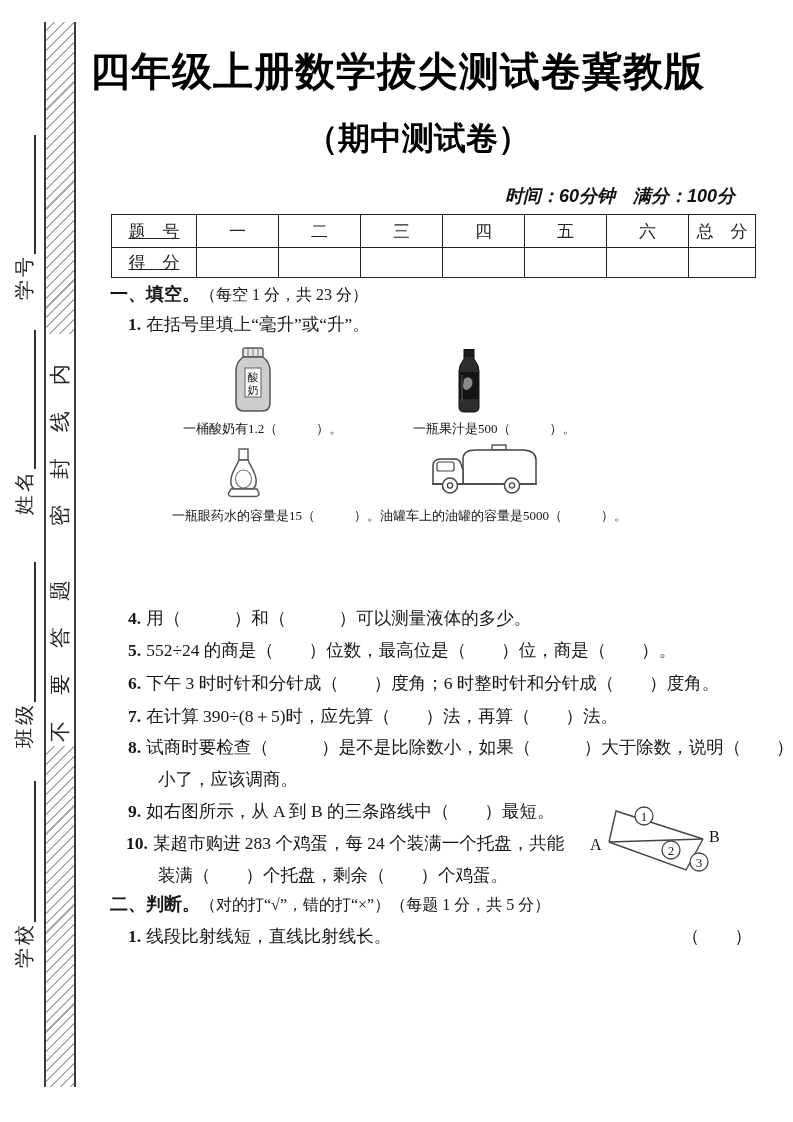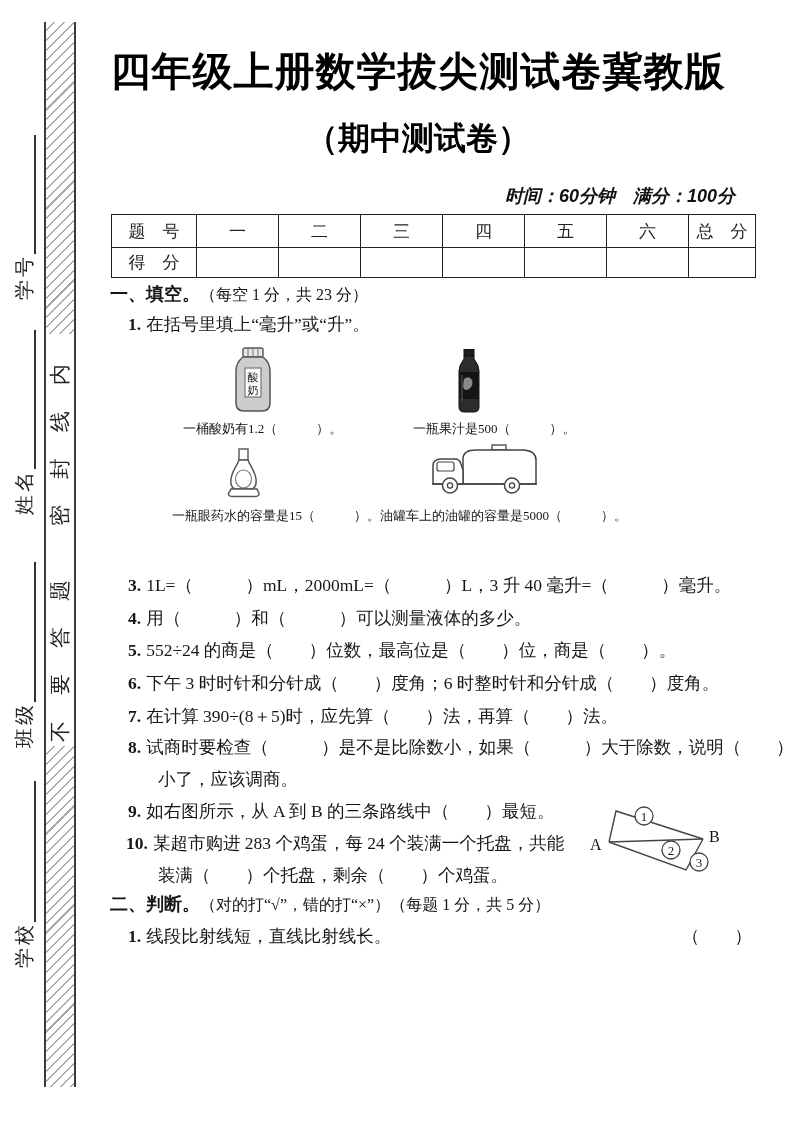--- a/index.html
+++ b/index.html
@@ -18,34 +18,34 @@
     transform-origin:0 0;transform:rotate(-90deg) translateX(-412px);
     display:flex;justify-content:space-between;align-items:center;
     padding:0 4px;box-sizing:border-box;
     font-size:21px;letter-spacing:26px;color:#222;white-space:nowrap;}
   .mfield{position:absolute;left:10px;height:30px;transform-origin:0 0;
     transform:rotate(-90deg) translateX(-100%);display:flex;align-items:flex-start;}
   .flabel{font-size:20px;letter-spacing:3px;line-height:28px;color:#222;white-space:nowrap;}
   .fline{flex:1;height:24px;border-bottom:2px solid #333;}
 
   
-  .title{position:absolute;left:90px;top:44px;width:656px;margin:0;text-align:center;
+  .title{position:absolute;left:90px;top:44px;width:656px;margin:0;
     font-family:"Liberation Sans",sans-serif;font-weight:900;font-size:40px;letter-spacing:1px;color:#000;}
   .subtitle{position:absolute;left:90px;top:117px;width:656px;text-align:center;
     font-family:"Liberation Sans",sans-serif;font-weight:900;font-size:32px;color:#000;}
   .meta{position:absolute;top:184px;right:58px;font-family:"Liberation Sans",sans-serif;
     font-weight:700;font-size:18px;color:#111;font-style:italic;}
 
   
   .score-table{position:absolute;left:111px;top:214px;border-collapse:collapse;
     font-size:17px;color:#222;}
   .score-table td{border:1.6px solid #222;text-align:center;padding:0;}
   .score-table tr.hrow td{height:32px;}
   .score-table tr.drow td{height:29px;}
-  .c0{width:84px;} .cm{width:81px;} .c7{width:66px;border-radius:14px;}
+  .c0{width:84px;text-decoration:underline;} .cm{width:81px;} .c7{width:66px;border-radius:14px;}
 
   
   .line{position:absolute;white-space:nowrap;font-size:17.5px;line-height:22px;color:#161616;text-align:center;}
   .sec-title{font-weight:700;font-size:18px;}
   .sec-note{font-size:16px;}
   .qnum{font-weight:700;margin-right:5px;}
   .cap{font-size:13px;}
   .fig{position:absolute;}
   svg text{font-family:"Liberation Serif",serif;}
 </style>
@@ -155,23 +155,20 @@
     <rect x="9" y="18" width="17" height="9" rx="2" fill="#ffffff" stroke="#444" stroke-width="1.2"></rect>
     <line x1="4" y1="40" x2="109" y2="40" stroke="#444" stroke-width="1.5"></line>
     <circle cx="22" cy="41.5" r="7.5" fill="#ffffff" stroke="#444" stroke-width="1.5"></circle>
     <circle cx="22" cy="41.5" r="2.6" fill="#ffffff" stroke="#444" stroke-width="1.3"></circle>
     <circle cx="84" cy="41.5" r="7.5" fill="#ffffff" stroke="#444" stroke-width="1.5"></circle>
     <circle cx="84" cy="41.5" r="2.6" fill="#ffffff" stroke="#444" stroke-width="1.3"></circle>
   </svg>
 
   <div class="line cap" style="left:172px;top:505px">一瓶眼药水的容量是15（　　　）。油罐车上的油罐的容量是5000（　　　）。</div>
 
-  <div class="line" style="left:128px;top:574px">
-    <span class="qnum">3.</span><span>1L=（　　　）mL，2000mL=（　　　）L，3 升 40 毫升=（　　　）毫升。</span>
-  </div>
   <div class="line" style="left:128px;top:607px">
     <span class="qnum">4.</span><span>用（　　　）和（　　　）可以测量液体的多少。</span>
   </div>
   <div class="line" style="left:128px;top:639px">
     <span class="qnum">5.</span><span>552÷24 的商是（　　）位数，最高位是（　　）位，商是（　　）。</span>
   </div>
   <div class="line" style="left:128px;top:672px">
     <span class="qnum">6.</span><span>下午 3 时时针和分针成（　　）度角；6 时整时针和分针成（　　）度角。</span>
   </div>
   <div class="line" style="left:128px;top:705px">

